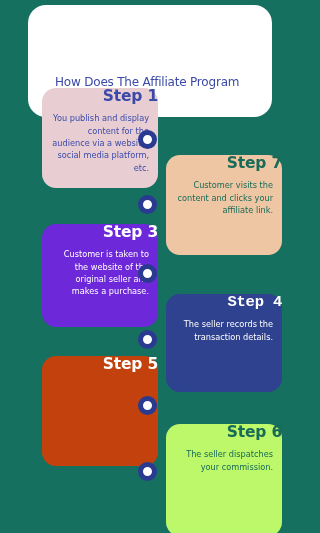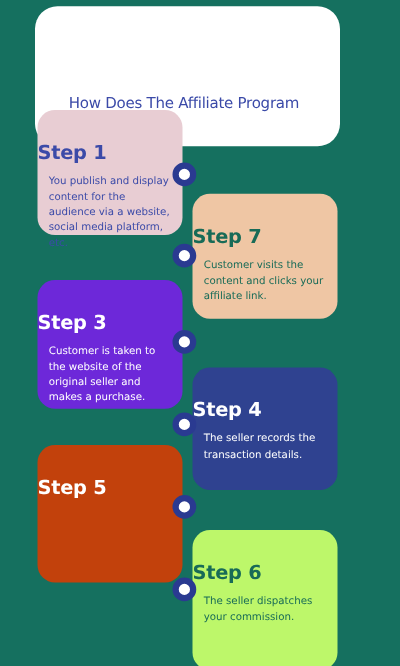--- a/index.html
+++ b/index.html
@@ -45,22 +45,23 @@
     font-weight: normal;
     line-height: 1.28;
     letter-spacing: -0.2px;
     margin-top: 48px;
   }
 
   
   .step-card {
     position: absolute;
     border-radius: 14px;
-    padding-top: 26px;
-    text-align: left;
+    padding-top: 0;
+    text-align: right;
+    margin-left: 12px;
   }
 
   .step-card.left  { left: 30px;  width: 116px; }
   .step-card.right { left: 154px; width: 116px; }
 
   .step-heading {
     font-size: 15.5px;
     font-weight: bold;
     letter-spacing: -0.2px;
     line-height: 1.1;
@@ -116,21 +117,21 @@
     <div class="step-heading" style="color: rgb(24, 107, 87);">Step 7</div>
     <div class="step-body" style="color: rgb(24, 107, 87);">Customer visits the content and clicks your affiliate link.</div>
   </div>
 
   <div class="step-card left" id="step-3" style="background: #6d28d9;">
     <div class="step-heading" style="color: rgb(255, 255, 255);">Step 3</div>
     <div class="step-body" style="color: rgb(255, 255, 255);">Customer is taken to the website of the original seller and makes a purchase.</div>
   </div>
 
   <div class="step-card right" id="step-4" style="background: rgb(47, 66, 144);">
-    <div class="step-heading" style="color: rgb(255, 255, 255);">Step 4</div>
+    <div class="step-heading" style="color: rgb(255, 255, 255); font-family: Liberation Mono, monospace;">Step 4</div>
     <div class="step-body" style="color: rgb(255, 255, 255);">The seller records the transaction details.</div>
   </div>
 
   <div class="step-card left" id="step-5" style="background: #c2410c;">
     <div class="step-heading" style="color: rgb(255, 255, 255);">Step 5</div>
   </div>
 
   <div class="step-card right" id="step-6" style="background: rgb(189, 247, 106);">
     <div class="step-heading" style="color: rgb(24, 107, 87);">Step 6</div>
     <div class="step-body" style="color: rgb(24, 107, 87);">The seller dispatches your commission.</div>

